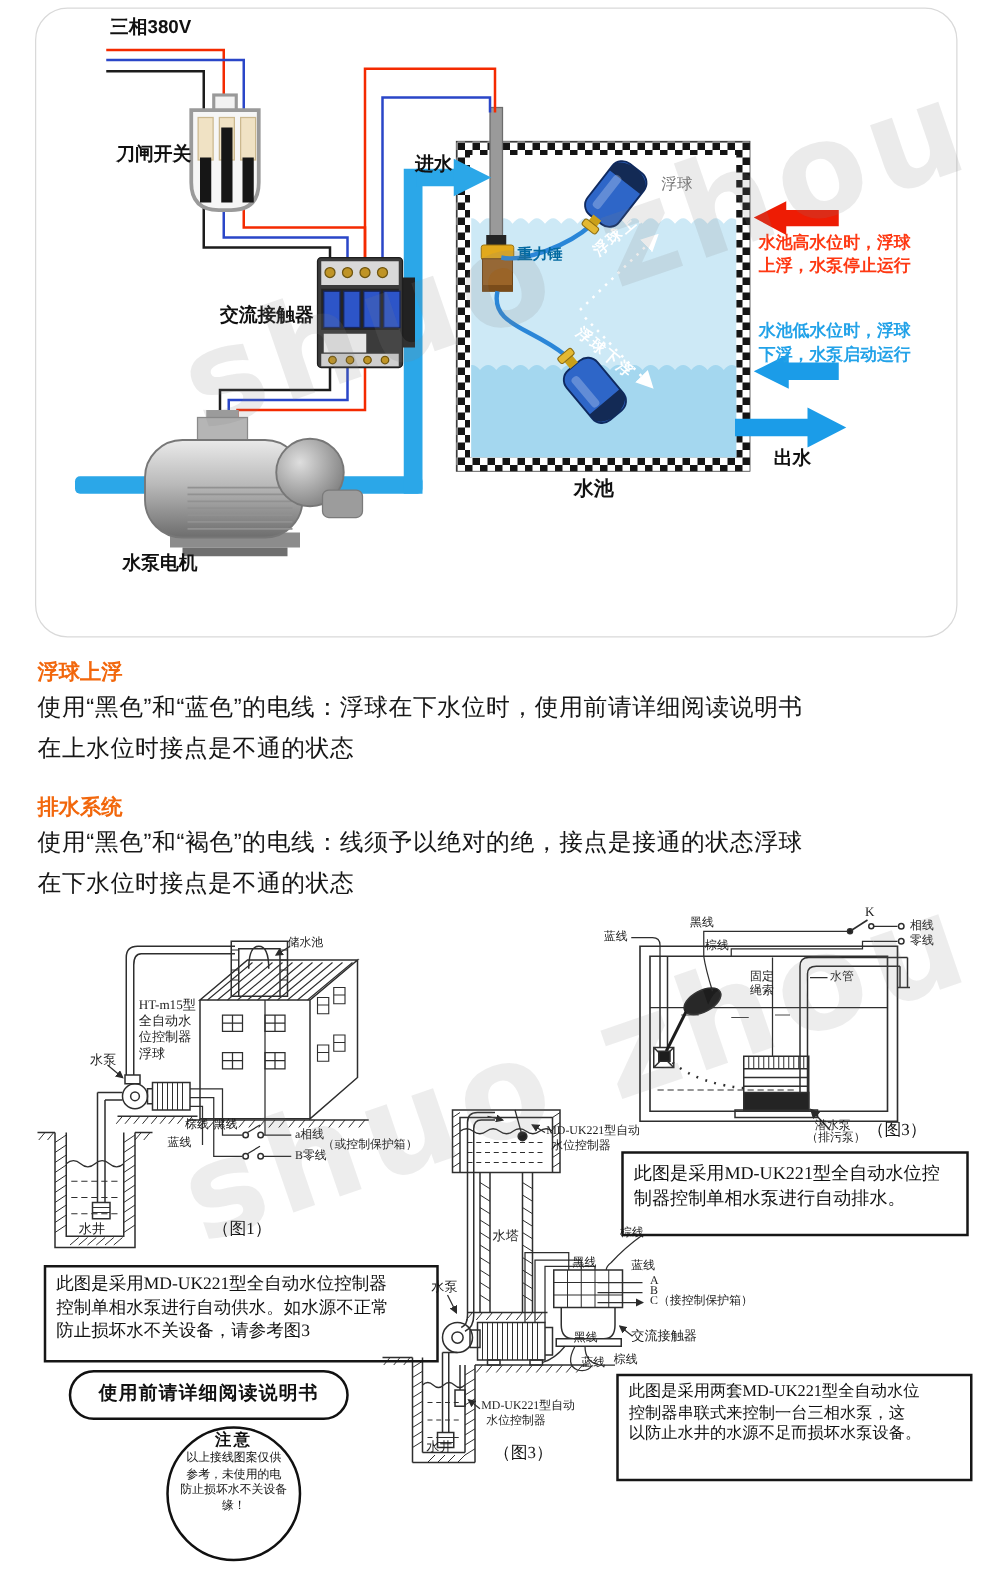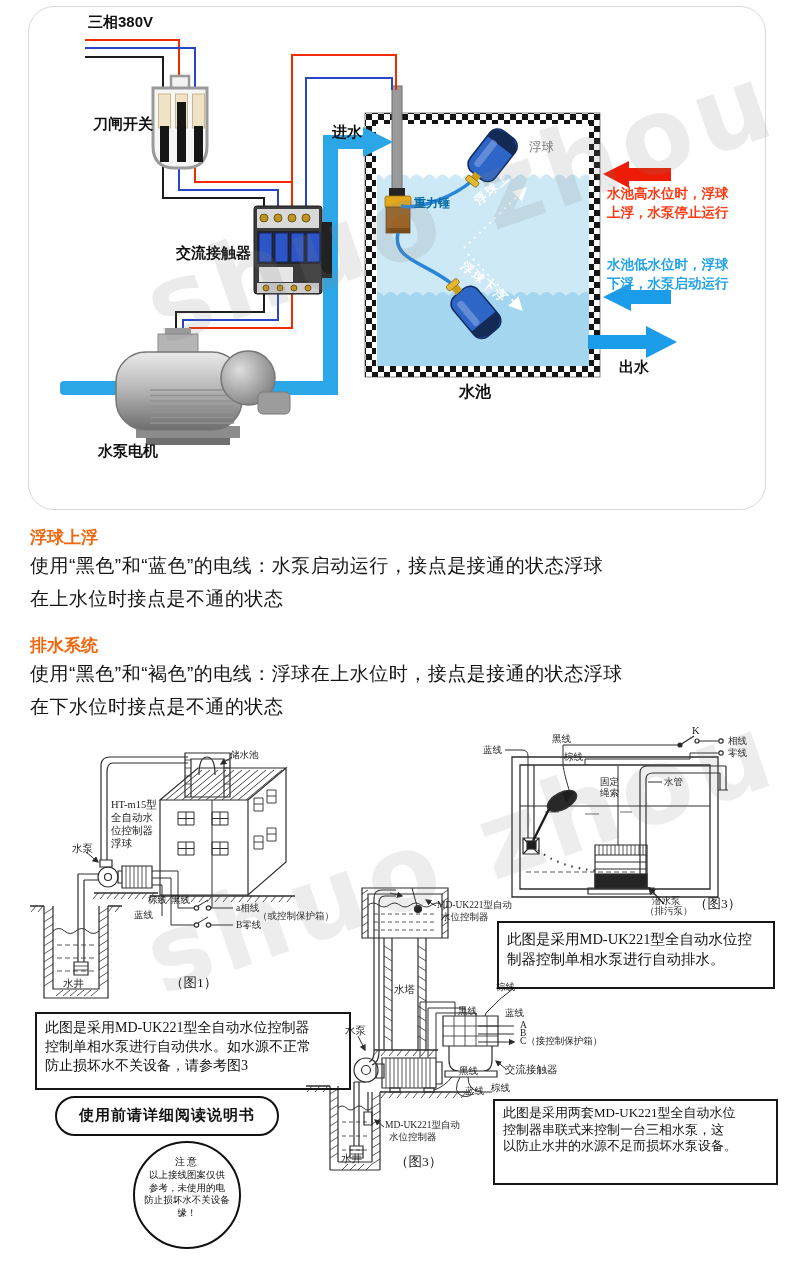--- a/index.html
+++ b/index.html
@@ -24,21 +24,21 @@
   .cap{position:absolute;white-space:nowrap;font-family:"Liberation Serif","DejaVu Serif",serif;
       font-size:13.5px;color:#161616;}
   .notebox{position:absolute;border:2.5px solid #161616;color:#111;
       font-family:"Liberation Serif","DejaVu Serif",serif;}
   .notebox .bl{white-space:nowrap;}
   .oval{position:absolute;left:55px;top:1096px;width:220px;height:36px;border:2.5px solid #111;
       border-radius:20px;text-align:center;line-height:33px;font-weight:bold;font-size:15px;
       letter-spacing:1px;color:#111;font-family:"Liberation Sans",sans-serif;}
   .notice{position:absolute;left:133px;top:1141px;width:104px;height:104px;border:2px solid #111;
       border-radius:50%;text-align:center;color:#111;}
-  .notice .nt{font-size:10px;font-weight:normal;margin-top:12px;letter-spacing:2px;}
+  .notice .nt{font-size:13px;font-weight:bold;letter-spacing:2px;}
   .notice .nl{font-size:9.5px;line-height:12.5px;font-family:"Liberation Serif",serif;}
   .wm{position:absolute;font-weight:bold;font-size:105px;letter-spacing:6px;white-space:nowrap;
       transform:rotate(-19deg);transform-origin:0 50%;pointer-events:none;z-index:9;
       font-family:"DejaVu Sans",sans-serif;}
   .wm.t{color:rgba(128,128,128,0.16);}
   .wm.b{color:rgba(115,115,115,0.13);}
 </style>
 </head>
 <body>
 
@@ -187,24 +187,24 @@
 <div class="wlabel" style="left:471px;top:196px;transform:rotate(-40deg)">浮球上浮</div>
 <div class="wlabel" style="left:468px;top:258px;transform:rotate(40deg)">浮球下浮</div>
 <div class="red13" style="left:607px;top:185px">水池高水位时，浮球</div>
 <div class="red13" style="left:607px;top:204px">上浮，水泵停止运行</div>
 <div class="blue13" style="left:607px;top:256px">水池低水位时，浮球</div>
 <div class="blue13" style="left:607px;top:275px">下浮，水泵启动运行</div>
 
 <div class="wm t" style="left:150px;top:250px">shuo  zhou</div>
 
 <div class="sec-title" style="left:30px;top:526px">浮球上浮</div>
-<div class="sec-line" style="left:30px;top:553px">使用“黑色”和“蓝色”的电线：水泵启动运行，接点是接通的状态浮球</div>
+<div class="sec-line" style="left:30px;top:553px">使用“黑色”和“蓝色”的电线：浮球在下水位时，使用前请详细阅读说明书</div>
 <div class="sec-line" style="left:30px;top:586px">在上水位时接点是不通的状态</div>
 <div class="sec-title" style="left:30px;top:634px">排水系统</div>
-<div class="sec-line" style="left:30px;top:661px">使用“黑色”和“褐色”的电线：浮球在上水位时，接点是接通的状态浮球</div>
+<div class="sec-line" style="left:30px;top:661px">使用“黑色”和“褐色”的电线：线须予以绝对的绝，接点是接通的状态浮球</div>
 <div class="sec-line" style="left:30px;top:694px">在下水位时接点是不通的状态</div>
 
 <svg style="position:absolute;left:0;top:715px" width="792" height="546" viewBox="0 715 792 546">
   <defs>
     <marker id="mb" viewBox="0 0 10 10" refX="8" refY="5" markerWidth="6.5" markerHeight="6.5" orient="auto">
       <path d="M0,0 L10,5 L0,10 Z" fill="#2b2b2b"></path>
     </marker>
   </defs>
 
   <g fill="none" stroke="#2e2e2e" stroke-width="1.2">

